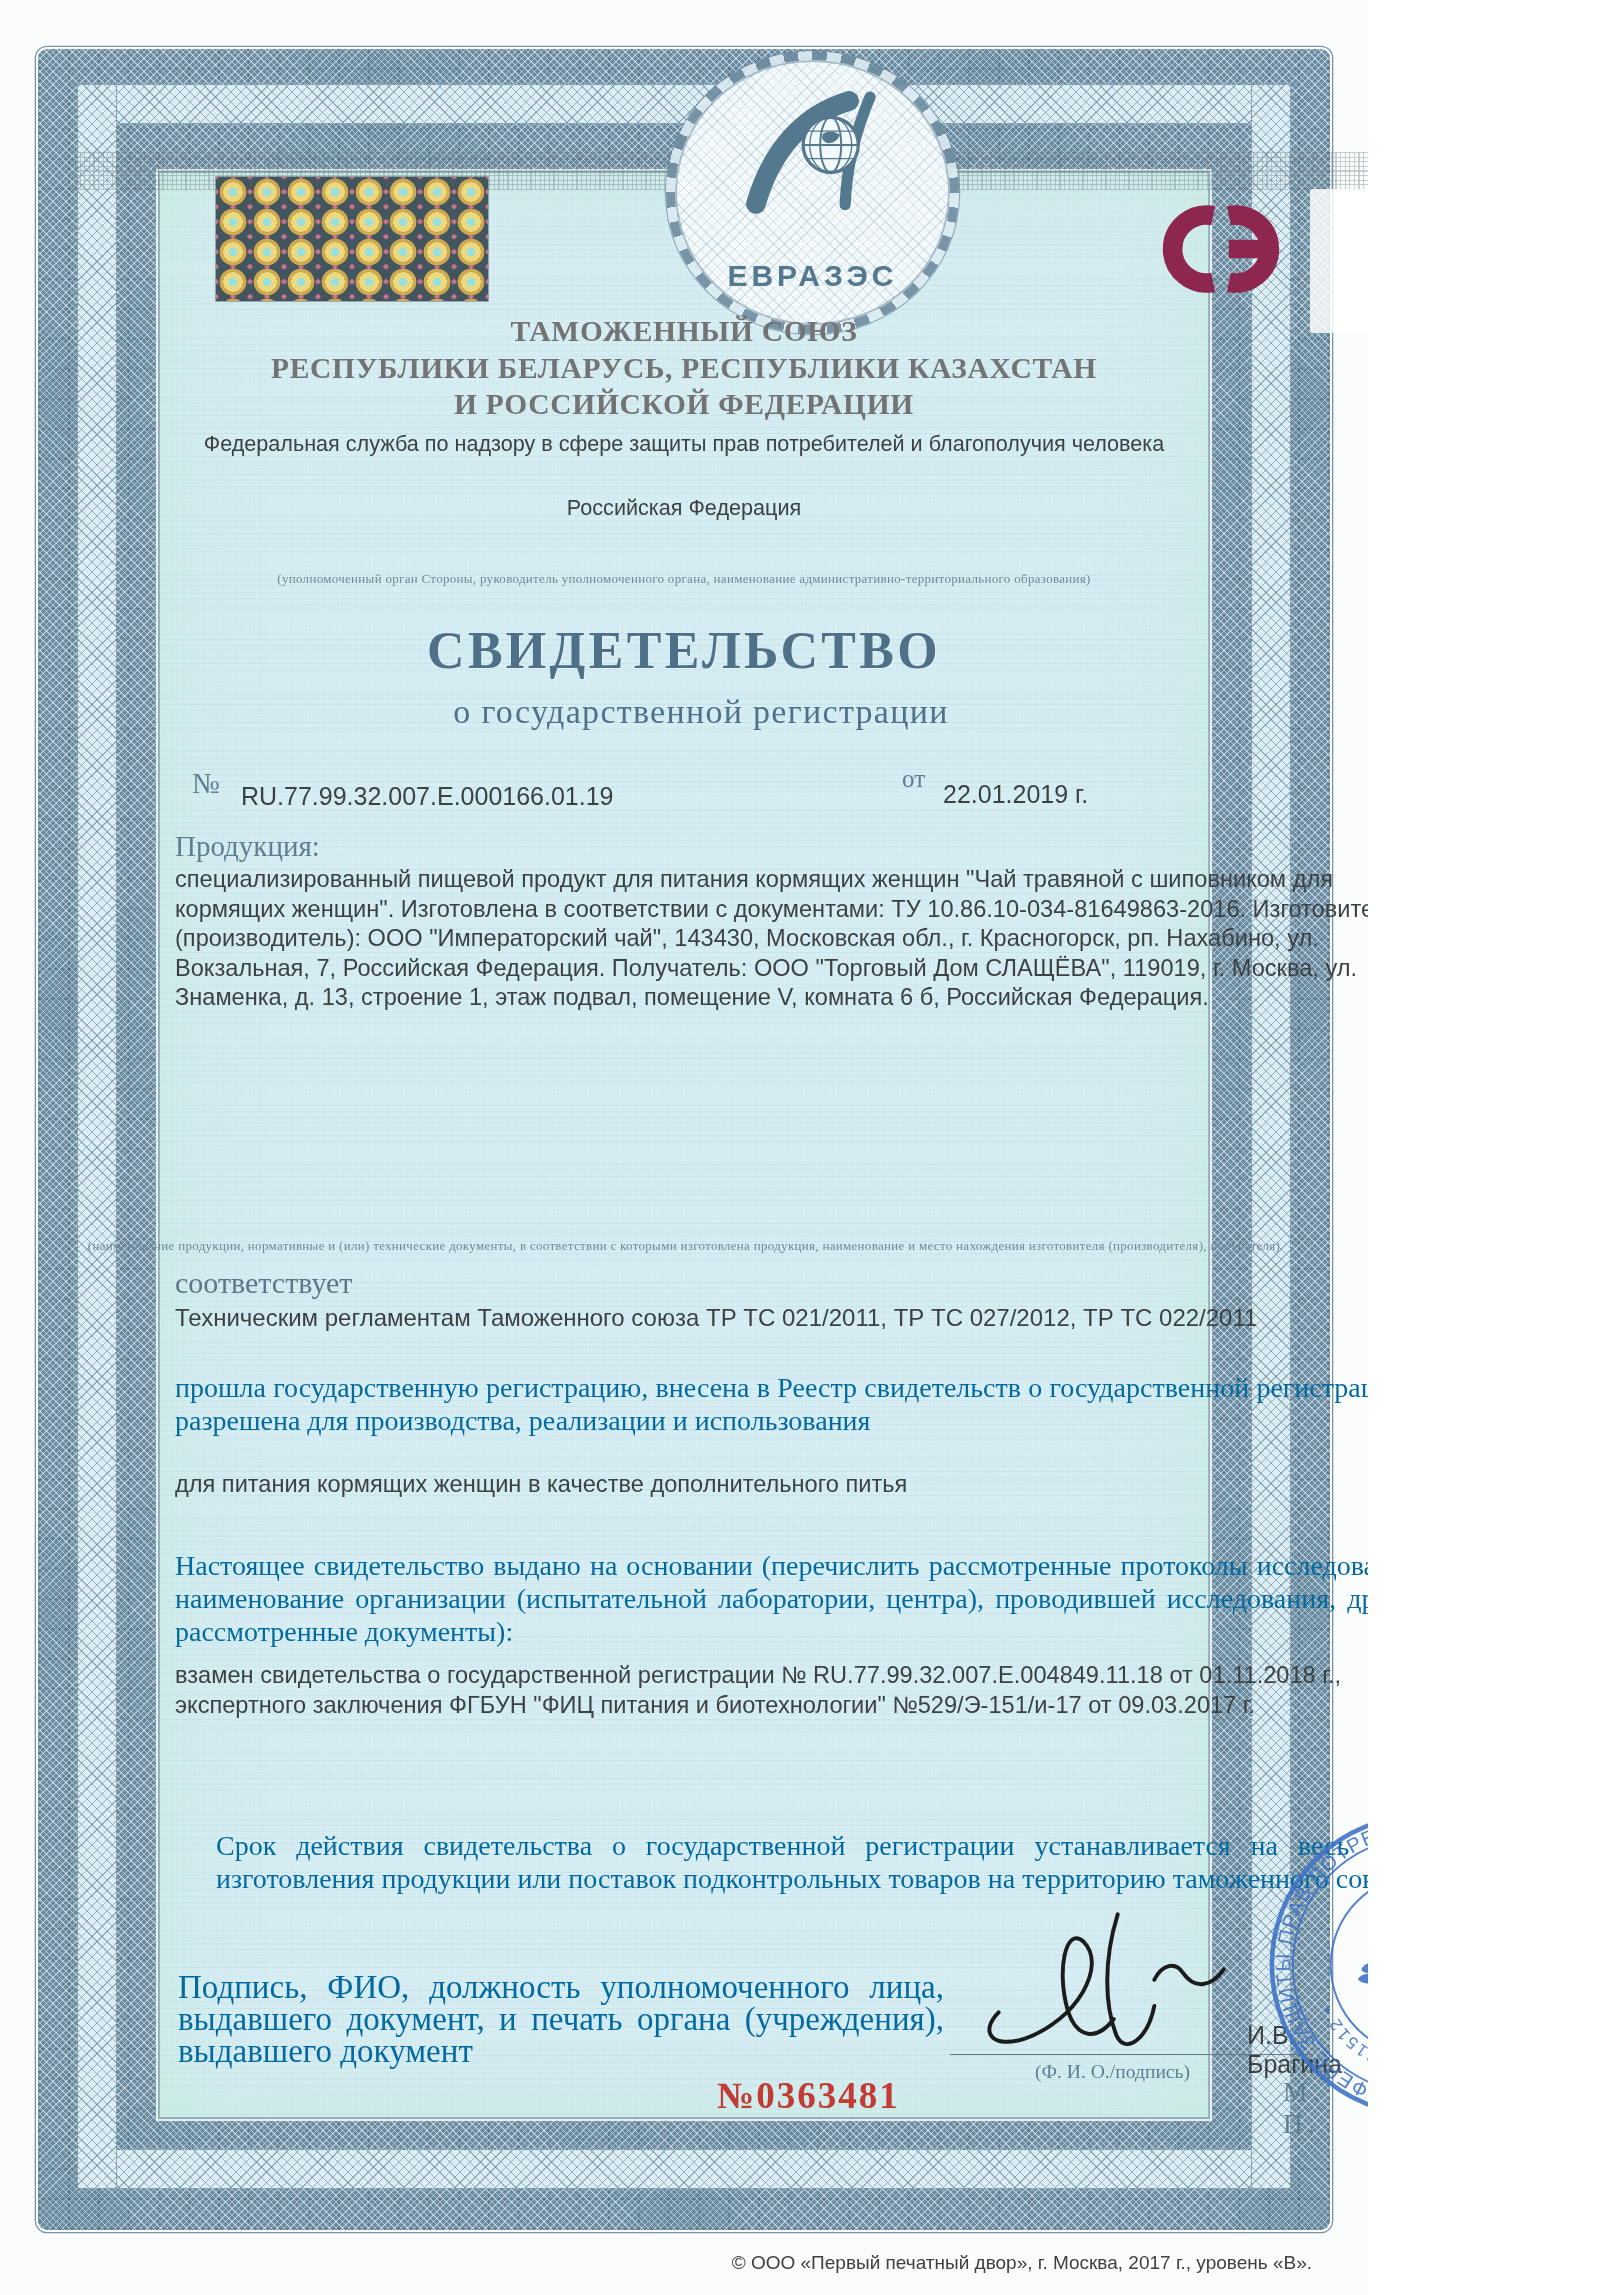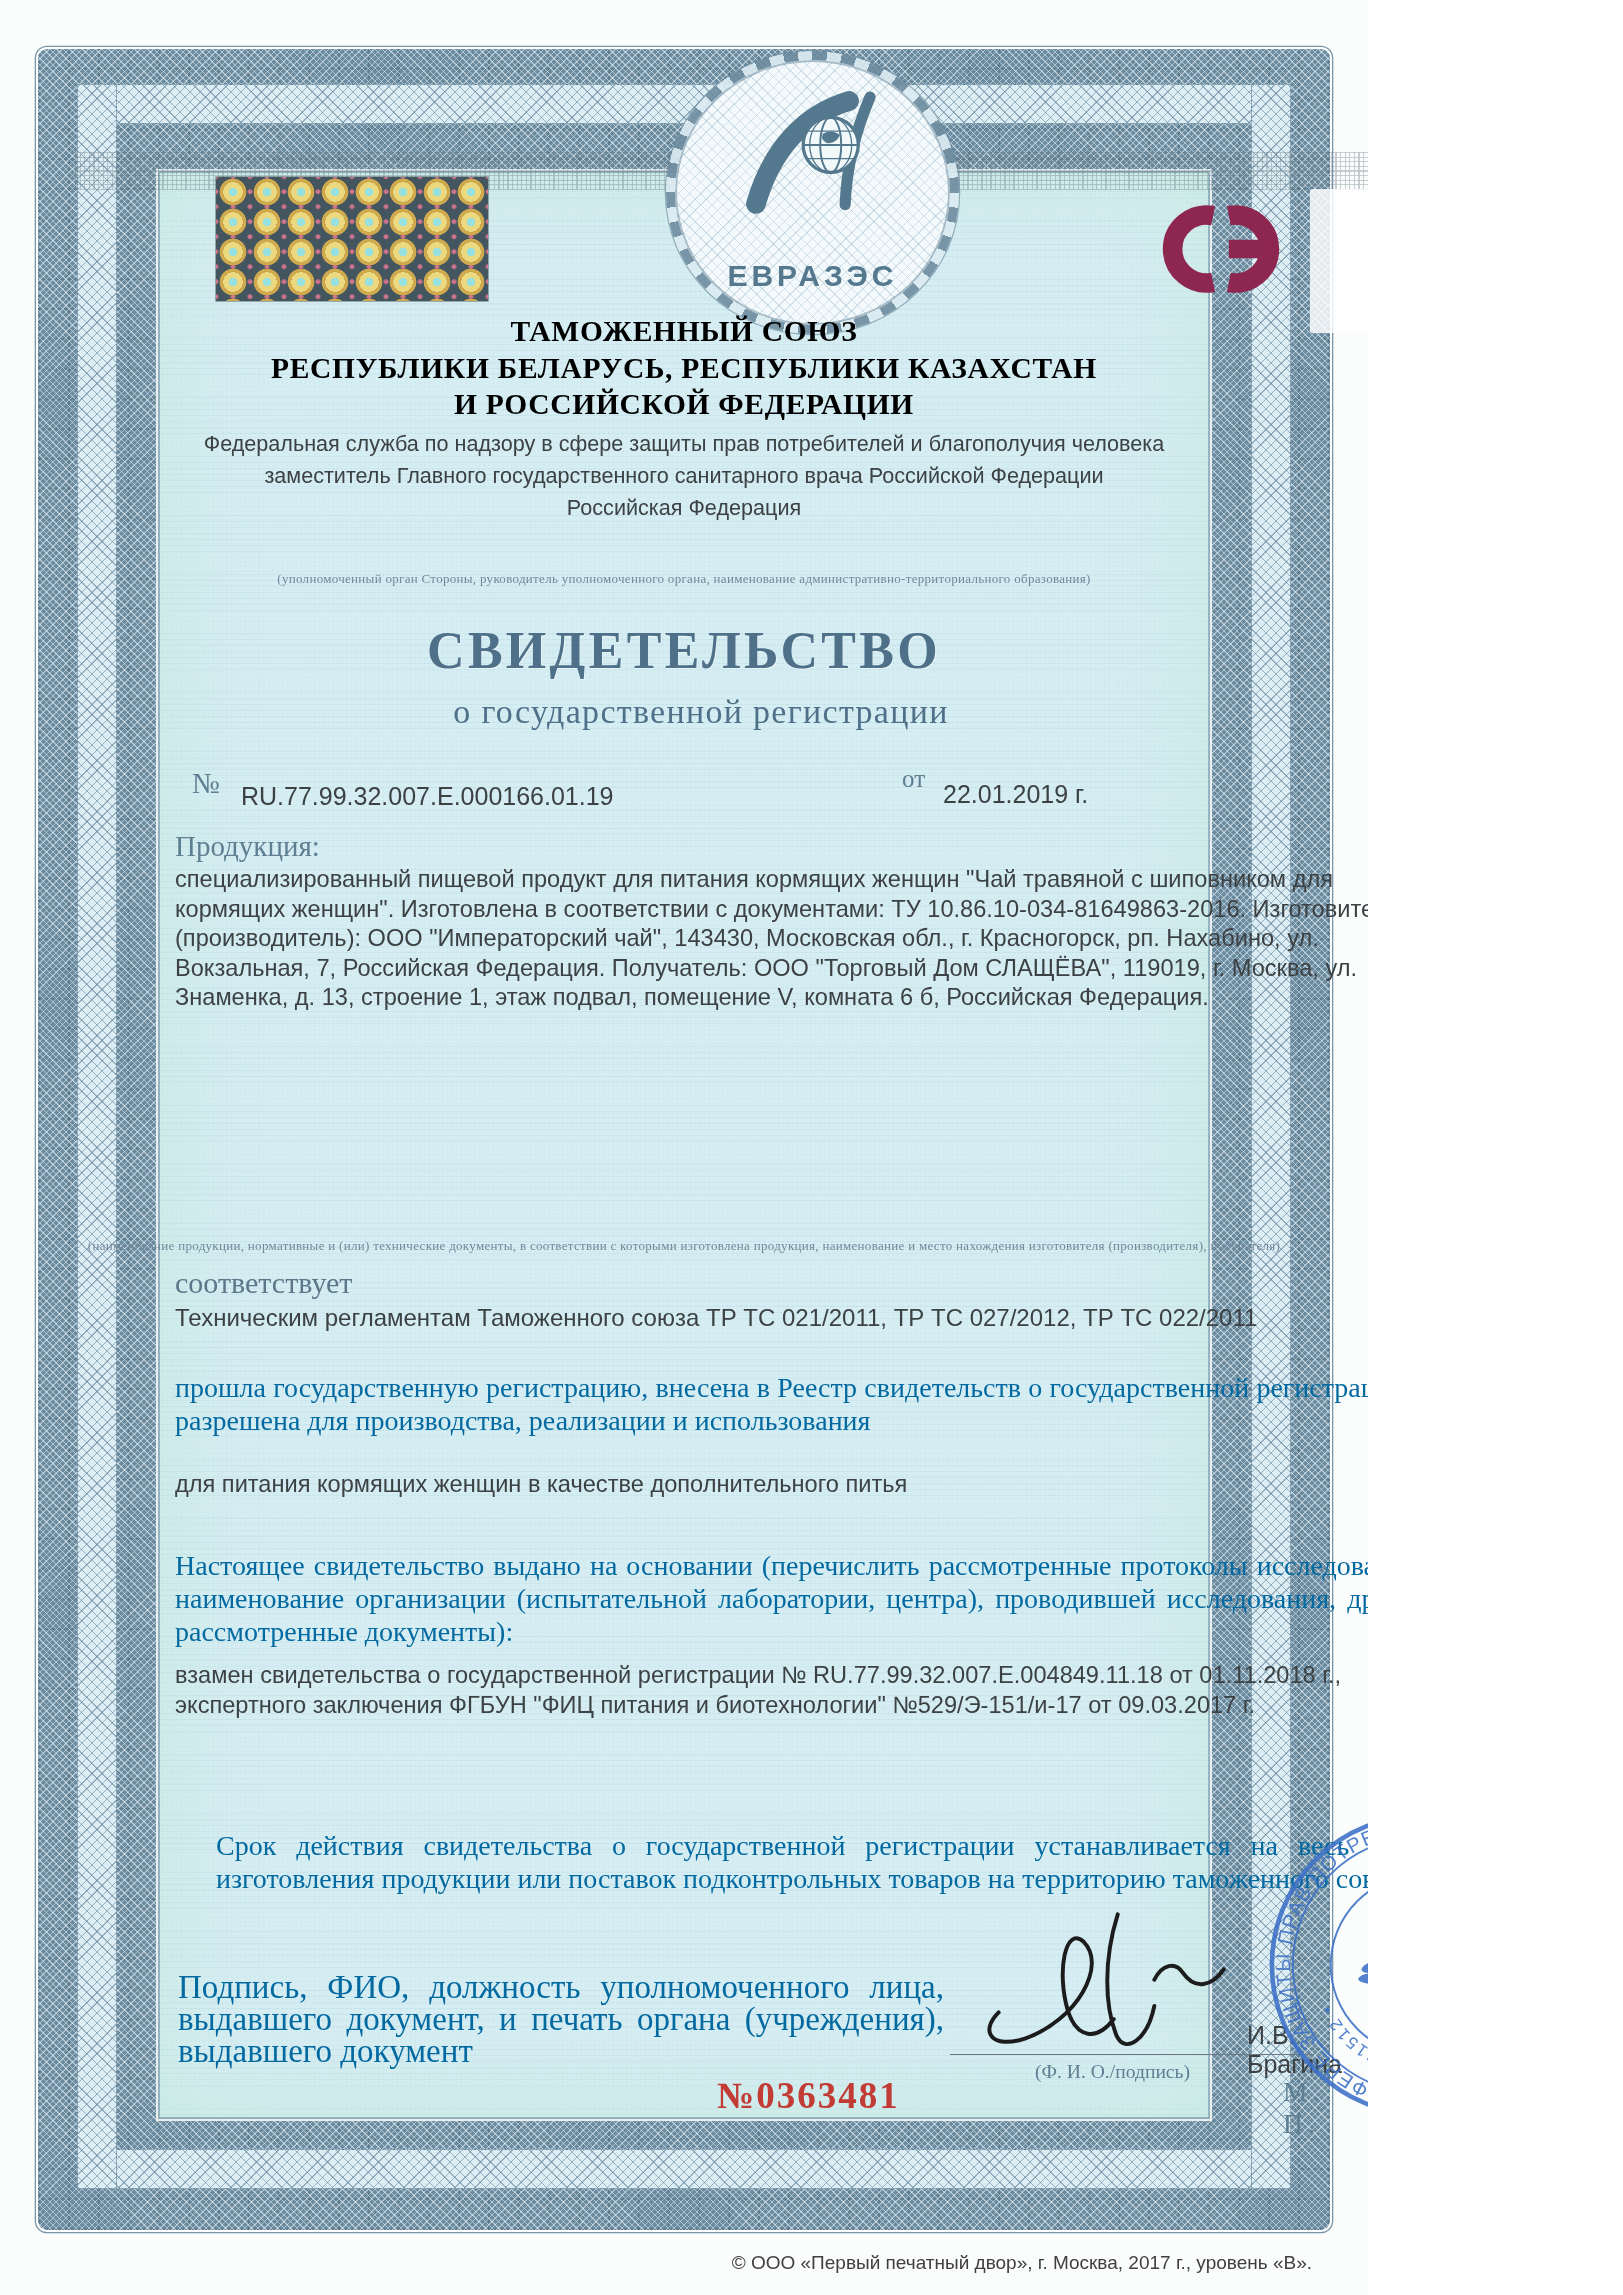--- a/index.html
+++ b/index.html
@@ -78,21 +78,21 @@
   .watermark .wm-logo{position:absolute;left:50%;top:46px;transform:translateX(-50%);opacity:.12;}
   .watermark .wm-text{position:absolute;left:0;right:0;top:367px;text-align:center;
     font-family:"Liberation Sans",sans-serif;font-weight:bold;font-size:99px;
     letter-spacing:17px;color:rgba(145,172,188,.32);}
 
   
   .t{position:absolute;z-index:10;}
   .sans-dark{font-family:"Liberation Sans",sans-serif;color:#3c4144;}
   .center{left:0;right:0;text-align:center;}
 
-  .union-title{font-weight:bold;font-size:29.5px;line-height:37px;color:#000000;letter-spacing:0.7px;}
+  .union-title{font-weight:bold;font-size:29.5px;line-height:37px;color:#737373;letter-spacing:0.7px;}
   .authority{font-size:21.6px;line-height:32px;}
   .small-note{font-size:13px;color:#72889a;letter-spacing:0.3px;white-space:nowrap;}
   .cert-main{font-weight:bold;font-size:52px;letter-spacing:3.3px;color:#4f7089;
              text-shadow:0.7px 0.7px 0 rgba(255,255,255,.5);}
   .cert-sub{font-size:34px;color:#4f7089;letter-spacing:1.3px;}
   .field-label{font-size:29px;color:#5e7e92;}
   .field-value{font-size:25px;}
   .para-serif{font-size:28px;line-height:33px;color:#0369a1;text-align:justify;}
   .para-sans{font-size:23.6px;line-height:29.5px;}
   .serial{font-weight:bold;font-size:37px;color:#c23b34;letter-spacing:2px;}
@@ -156,21 +156,20 @@
       </svg>
     </div>
     <div class="wm-text">ЕВРАЗЭС</div>
   </div>
 
   <div class="t center union-title" style="top:313px;">ТАМОЖЕННЫЙ СОЮЗ</div>
   <div class="t center union-title" style="top:350px;">РЕСПУБЛИКИ БЕЛАРУСЬ, РЕСПУБЛИКИ КАЗАХСТАН</div>
   <div class="t center union-title" style="top:386px;">И РОССИЙСКОЙ ФЕДЕРАЦИИ</div>
 
   <div class="t center authority sans-dark" style="top:428px;">Федеральная служба по надзору в сфере защиты прав потребителей и благополучия человека</div>
-  <div class="t center authority sans-dark" style="top:460px;">заместитель Главного государственного санитарного врача Российской Федерации</div>
   <div class="t center authority sans-dark" style="top:492px;">Российская Федерация</div>
 
   <div class="t center cert-main" style="top:621px;">СВИДЕТЕЛЬСТВО</div>
 
   <div class="t center small-note" style="top:571px;">(уполномоченный орган Стороны, руководитель уполномоченного органа, наименование административно-территориального образования)</div>
   <div class="t center cert-sub" style="top:693px;margin-left:34px;">о государственной регистрации</div>
 
   <div class="t field-label" style="left:192px;top:767px;">№</div>
   <div class="t field-value sans-dark" style="left:241px;top:782px;">RU.77.99.32.007.Е.000166.01.19</div>
   <div class="t field-label" style="left:902px;top:765px;font-size:25px;">от</div>

